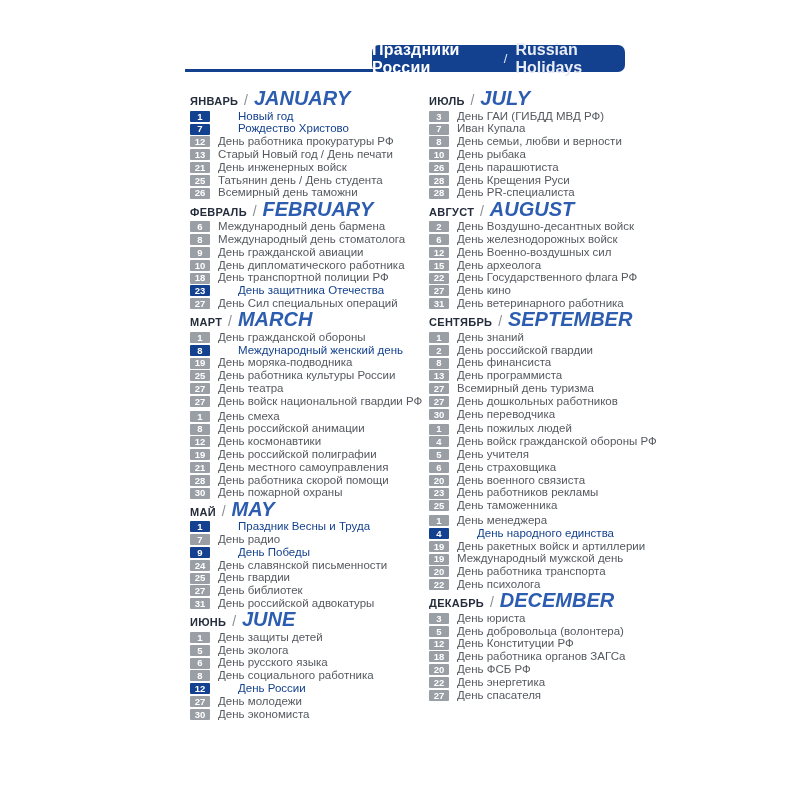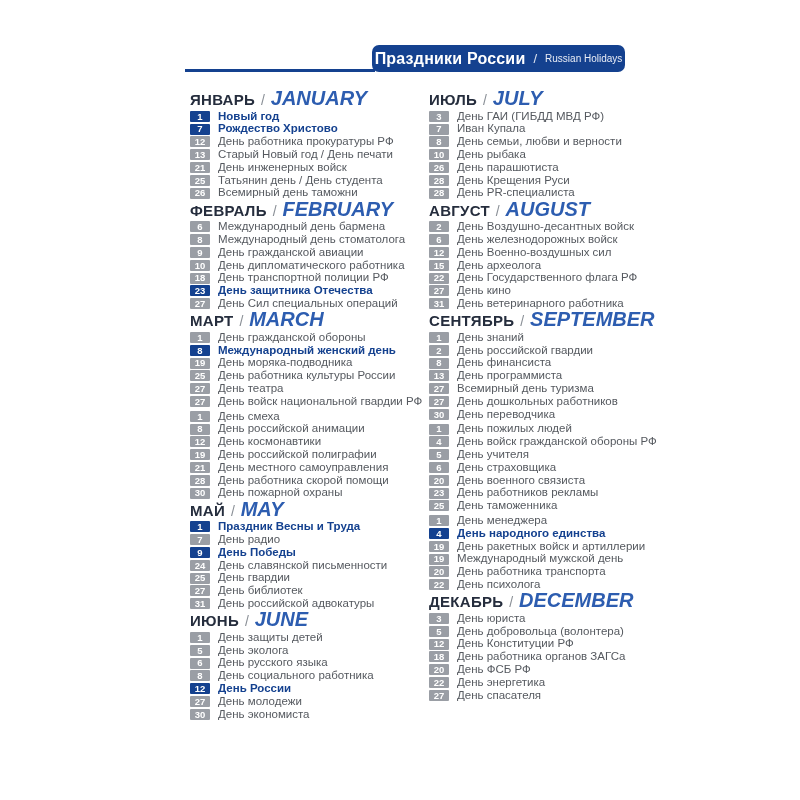--- a/index.html
+++ b/index.html
@@ -6,39 +6,39 @@
   .page{position:relative;width:800px;height:800px;background:#ffffff;overflow:hidden;
         font-family:"Liberation Sans",sans-serif;}
   
   .header-line{position:absolute;left:185px;top:69px;width:190px;height:3px;
                background:var(--navy,#14418f);}
   .header-pill{position:absolute;left:372px;top:45px;width:253px;height:27px;
                background:var(--navy,#14418f);border-radius:7px;
                display:flex;align-items:center;justify-content:center;gap:8px;}
   .title-ru{color:#ffffff;font-weight:bold;font-size:16px;letter-spacing:.2px;}
   .title-sep{color:#dfe5f0;font-size:13px;font-weight:normal;}
-  .title-en{color:#e8ecf5;font-size:10px;font-weight:normal;}
+  .title-en{color:#e8ecf5;font-size:16px;font-weight:bold;}
   
   .col{position:absolute;top:91px;width:235px;}
   .col-left{left:190px;}
   .col-right{left:429px;}
   
   .month{margin-bottom:2px;}
   .month-header{height:15px;line-height:15px;margin-bottom:4px;white-space:nowrap;}
-  .month-ru{color:#252d3d;font-weight:bold;font-size:15px;letter-spacing:.3px;}
+  .month-ru{color:#252d3d;font-weight:bold;font-size:11px;letter-spacing:.3px;}
   .month-sep{color:#8a8f96;font-size:14px;padding:0 2px;}
   .month-en{color:var(--monthblue,#2d5db0);font-style:italic;font-weight:bold;font-size:20px;}
   
   .hrow{display:flex;align-items:center;height:12.8px;}
   .badge{flex:0 0 20px;height:11px;margin-right:8px;border-radius:1px;
          background:var(--badgegray,#9a9ea5);color:#ffffff;font-weight:bold;font-size:9.5px;
          display:flex;align-items:center;justify-content:center;line-height:1;}
   .badge.official{background:var(--navy,#14418f);}
   .hlabel{font-size:11.5px;color:var(--textgray,#55595f);white-space:nowrap;line-height:1;}
-  .hlabel.official{color:var(--navy,#14418f);font-weight:bold;}
+  .hlabel.official{color:var(--navy,#14418f);font-weight:normal;margin-left:20px;}
 </style>
 </head>
 <body>
 
 <div class="page">
   <div class="header-line"></div>
   <div class="header-pill">
     <span class="title-ru">Праздники России</span>
     <span class="title-sep">/</span>
     <span class="title-en">Russian Holidays</span>

